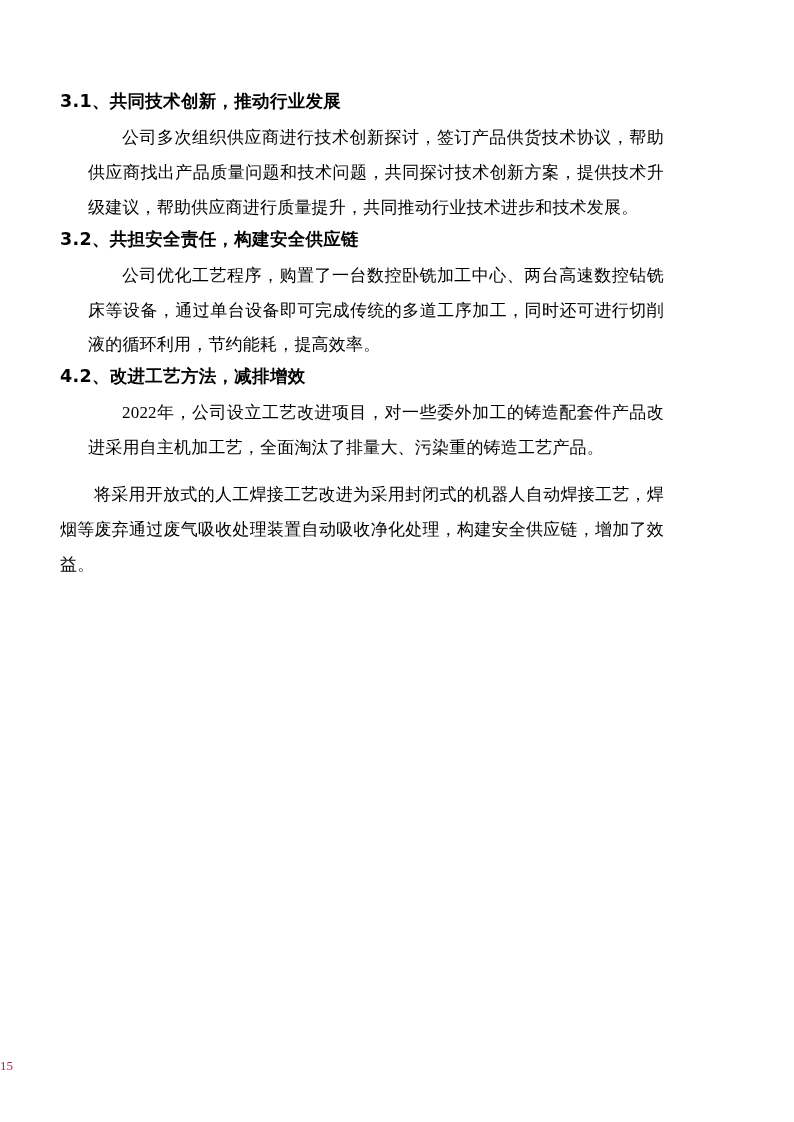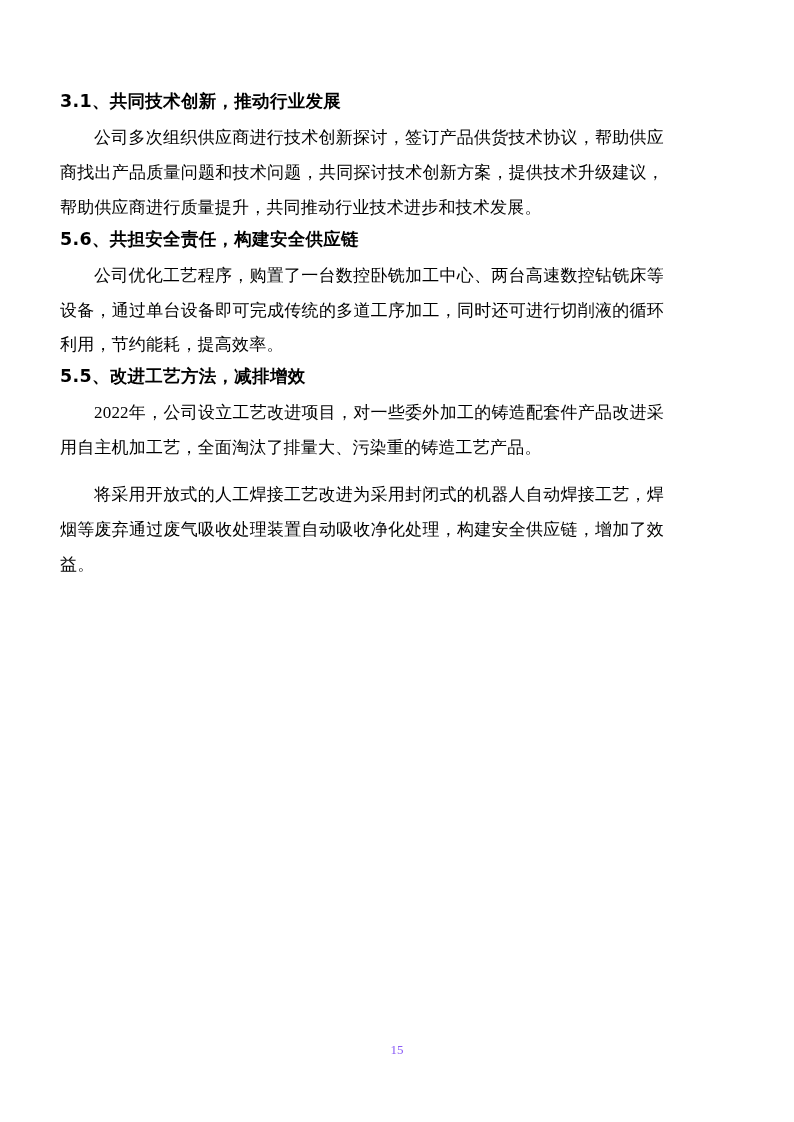--- a/index.html
+++ b/index.html
@@ -45,53 +45,54 @@
     font-size: 17px;
     line-height: 2.05;
     margin: 0;
     text-align: justify;
     text-justify: inter-ideograph;
     text-indent: 2em;
     letter-spacing: 0.2px;
   }
   p.para.gap {
     margin-top: 6px;
+    margin-left: 28px;
   }
   p.para.gap-lg {
     margin-top: 12px;
   }
   .page-number {
     position: absolute;
-    bottom: 64px;
+    bottom: 48px;
     left: 0;
     width: 794px;
-    text-align: center;
+    text-align: left;
     font-family: "Liberation Serif", "DejaVu Serif", serif;
     font-size: 13px;
-    color: #8b5cf6;
+    color: #be185d;
   }
 </style>
 </head>
 <body>
 
 <div class="page">
   <div class="content">
 
     <h2 class="heading">3.1、共同技术创新，推动行业发展</h2>
 
     <p class="para gap">公司多次组织供应商进行技术创新探讨，签订产品供货技术协议，帮助供应商找出产品质量问题和技术问题，共同探讨技术创新方案，提供技术升级建议，帮助供应商进行质量提升，共同推动行业技术进步和技术发展。</p>
 
-    <h2 class="heading heading-gap">5.6、共担安全责任，构建安全供应链</h2>
+    <h2 class="heading heading-gap">3.2、共担安全责任，构建安全供应链</h2>
 
 
 
 
     <p class="para gap">公司优化工艺程序，购置了一台数控卧铣加工中心、两台高速数控钻铣床等设备，通过单台设备即可完成传统的多道工序加工，同时还可进行切削液的循环利用，节约能耗，提高效率。</p>
 
-    <h2 class="heading heading-gap">5.5、改进工艺方法，减排增效</h2>
+    <h2 class="heading heading-gap">4.2、改进工艺方法，减排增效</h2>
 
     <p class="para gap">2022年，公司设立工艺改进项目，对一些委外加工的铸造配套件产品改进采用自主机加工艺，全面淘汰了排量大、污染重的铸造工艺产品。</p>
 
     <p class="para gap-lg">将采用开放式的人工焊接工艺改进为采用封闭式的机器人自动焊接工艺，焊烟等废弃通过废气吸收处理装置自动吸收净化处理，构建安全供应链，增加了效益。</p>
 
   </div>
 
   <div class="page-number">15</div>
 </div>
 

